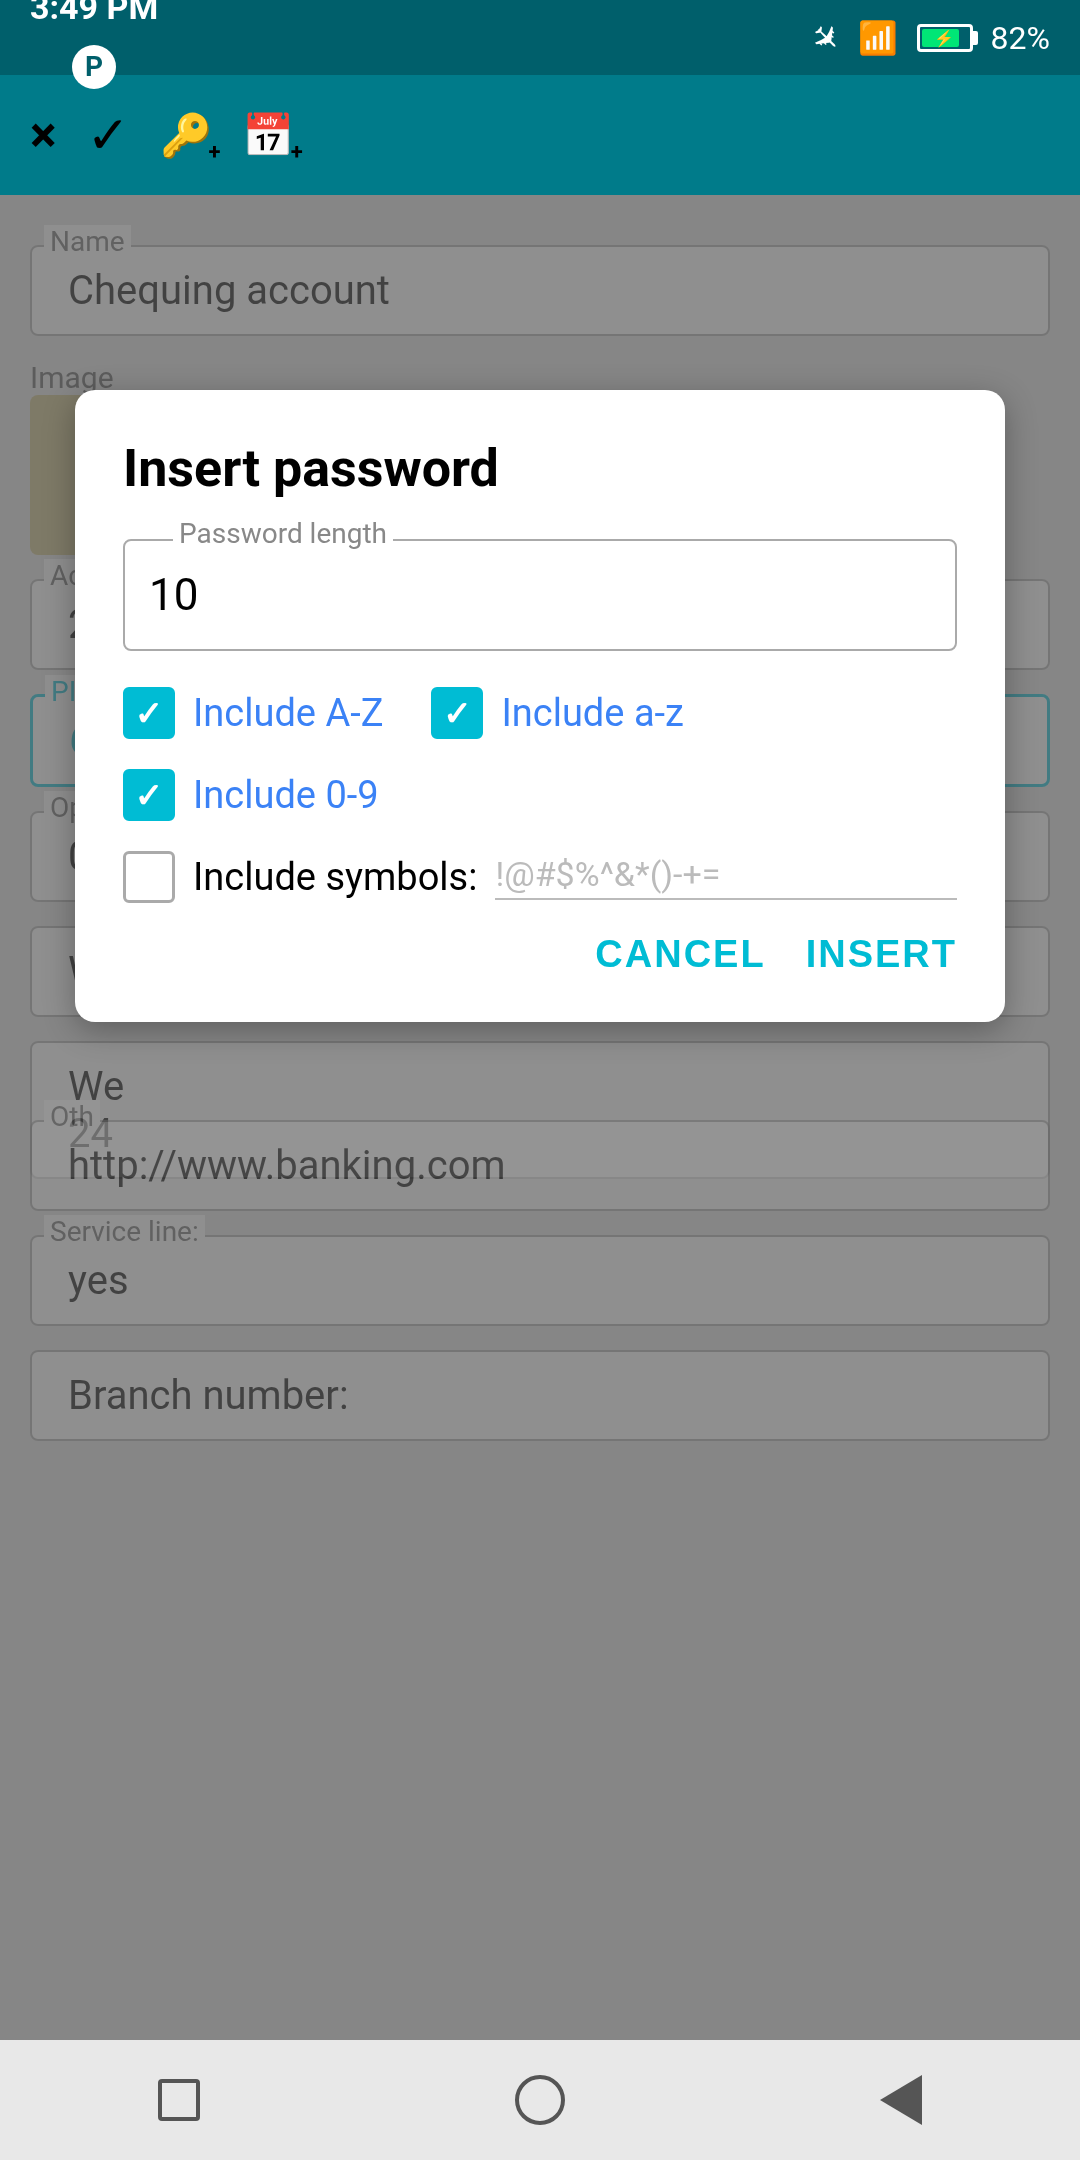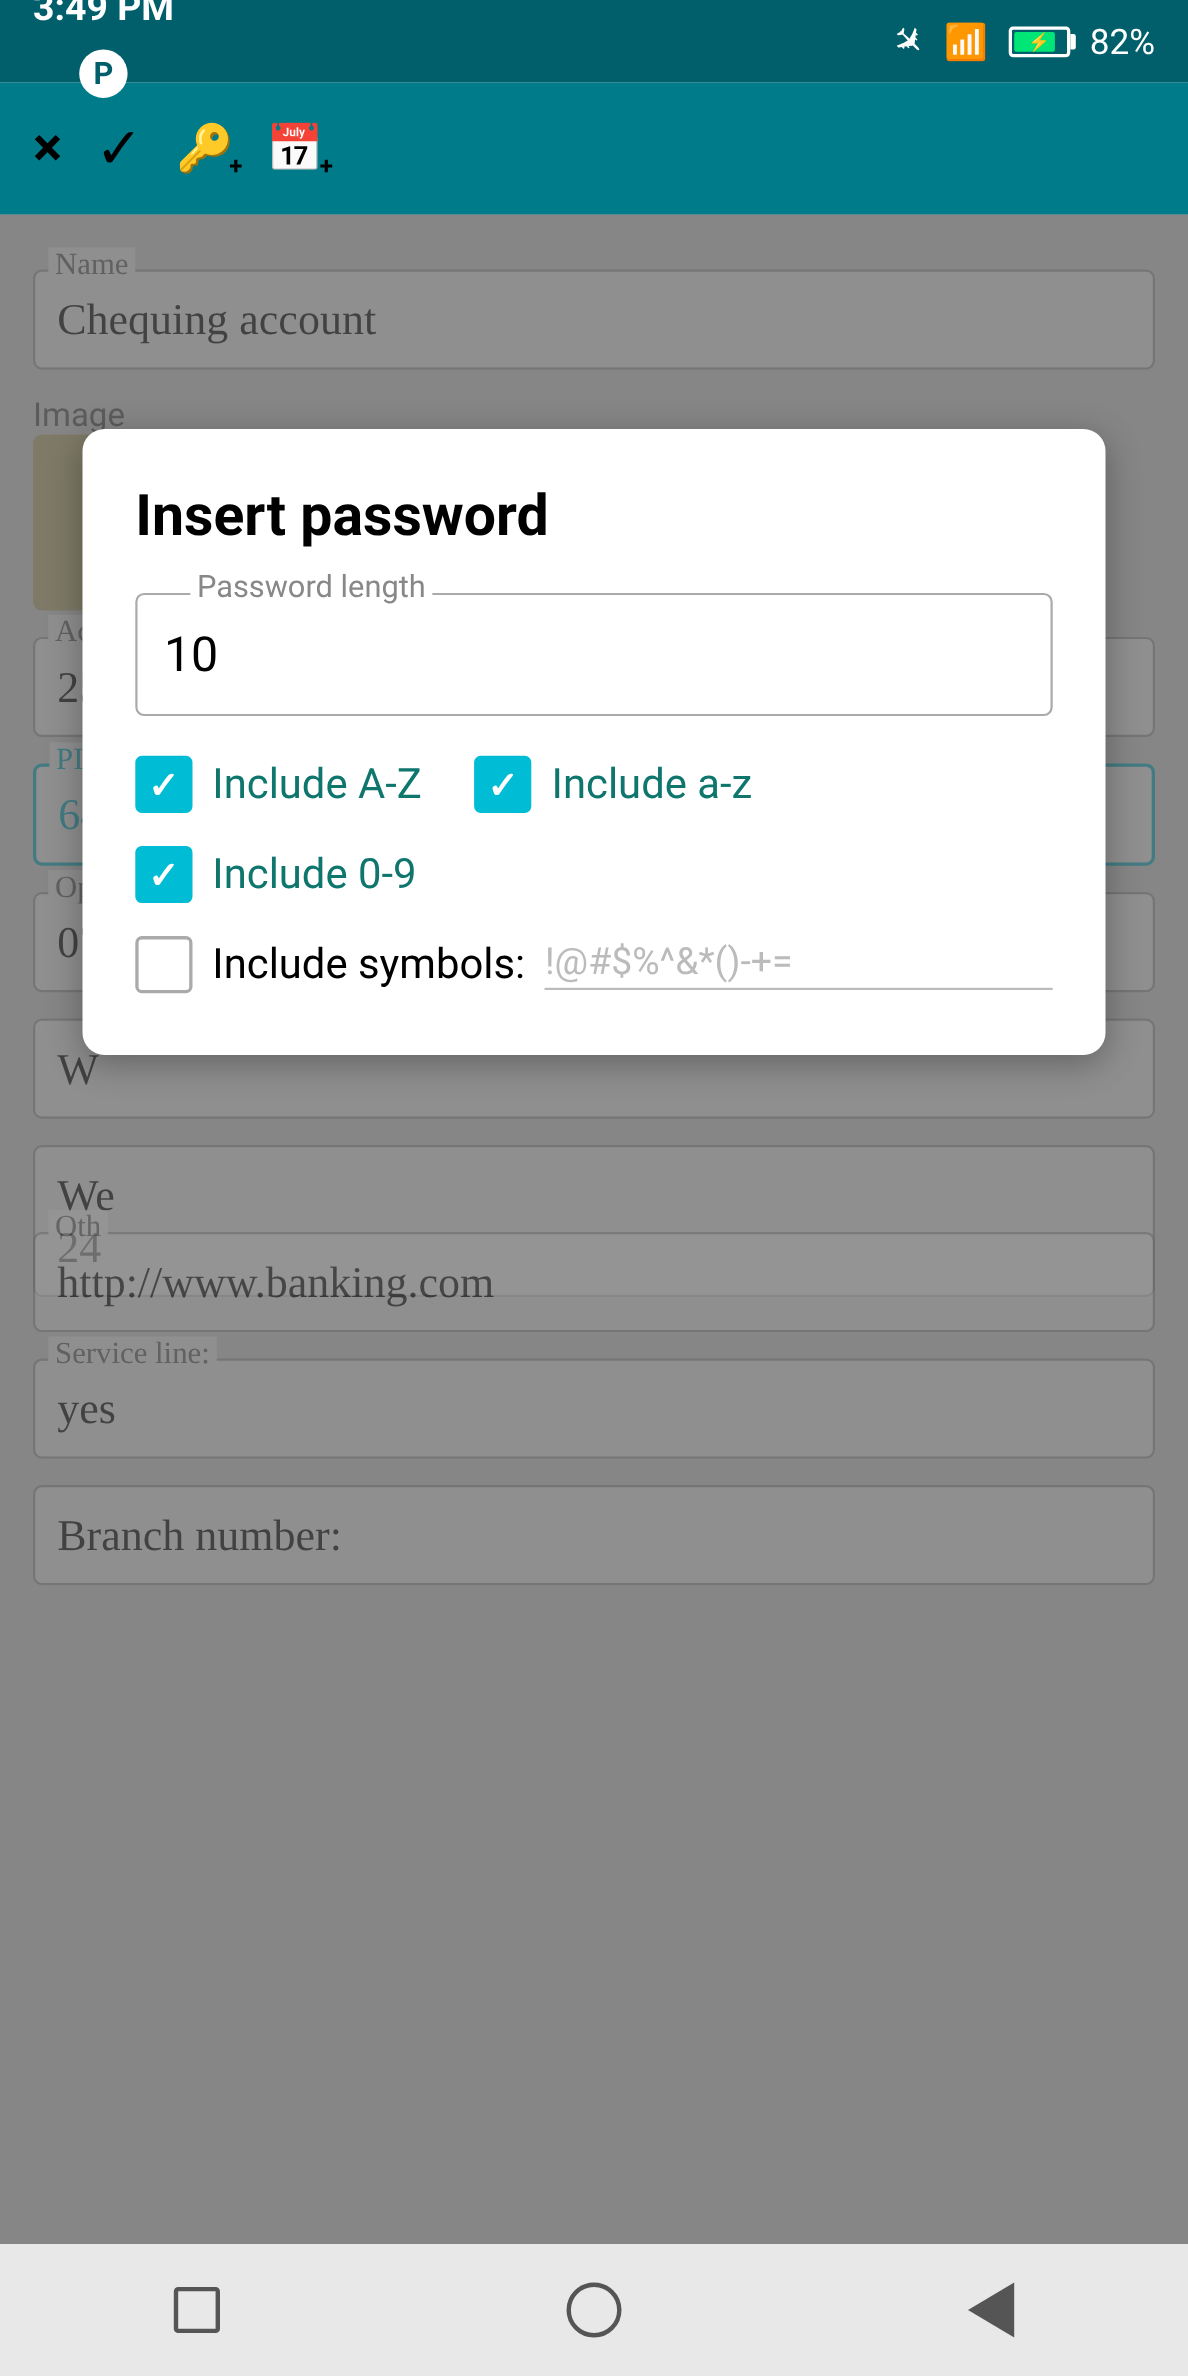--- a/index.html
+++ b/index.html
@@ -138,25 +138,24 @@
       top: 195px;
       left: 0;
       right: 0;
       bottom: 0;
       padding: 30px;
       opacity: 0.5;
     }
     .form-field {
       border: 2px solid #aaa;
       border-radius: 8px;
-      padding: 20px 20px;
+      padding: 20px 36px;
       margin-bottom: 24px;
       background: white;
       position: relative;
-      font-family: Liberation Serif, serif;
     }
     .form-field-label {
       position: absolute;
       top: -22px;
       left: 12px;
       font-size: 28px;
       color: #666;
       background: white;
       padding: 0 6px;
     }
@@ -265,21 +264,21 @@
       background: white;
       border-color: #aaa;
     }
     .checkbox-checkmark {
       color: white;
       font-size: 34px;
       font-weight: bold;
     }
     .checkbox-label {
       font-size: 38px;
-      color: #0f766e;
+      color: #3b82f6;
     }
 
     
     .symbols-row {
       display: flex;
       align-items: center;
       gap: 18px;
       margin-bottom: 20px;
     }
     .symbols-label {
@@ -499,20 +498,24 @@
 
   <div class="symbols-row">
     <div class="checkbox-box unchecked">
       <span class="checkbox-checkmark" style="visibility:hidden;">✓</span>
     </div>
     <span class="symbols-label">Include symbols:</span>
     <span class="symbols-placeholder">!@#$%^&amp;*()-+=</span>
   </div>
 
 
+  <div class="dialog-actions">
+    <button class="action-btn">CANCEL</button>
+    <button class="action-btn">INSERT</button>
+  </div>
 </div>
 
 <div class="more-content" style="top:1090px;padding:30px;">
   <div class="form-field" style="margin-bottom:24px;">
     <span class="form-field-label">Oth</span>
     <span class="form-field-value">http://www.banking.com</span>
   </div>
   <div class="form-field" style="margin-bottom:24px;">
     <span class="form-field-label">Service line:</span>
     <span class="form-field-value">yes</span>

